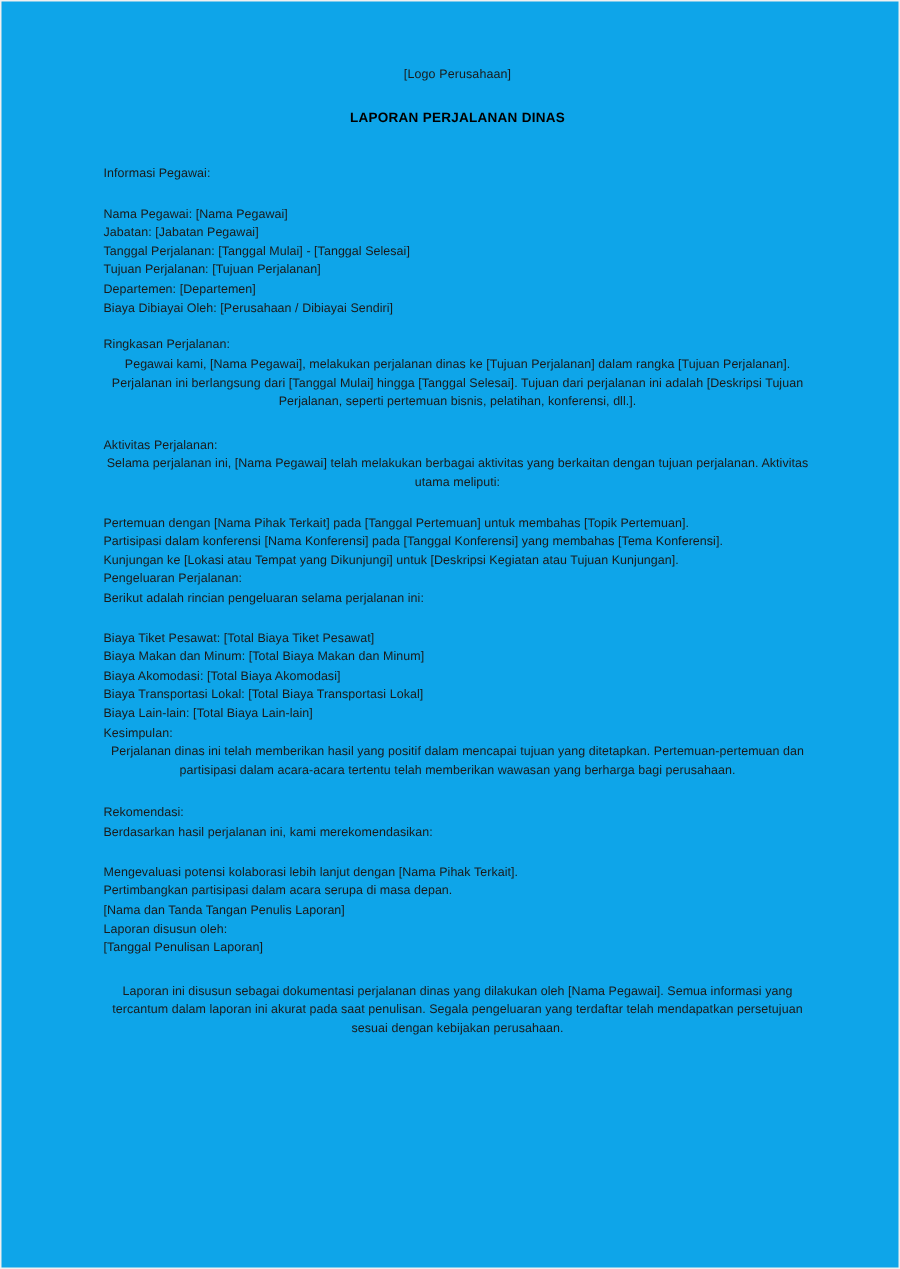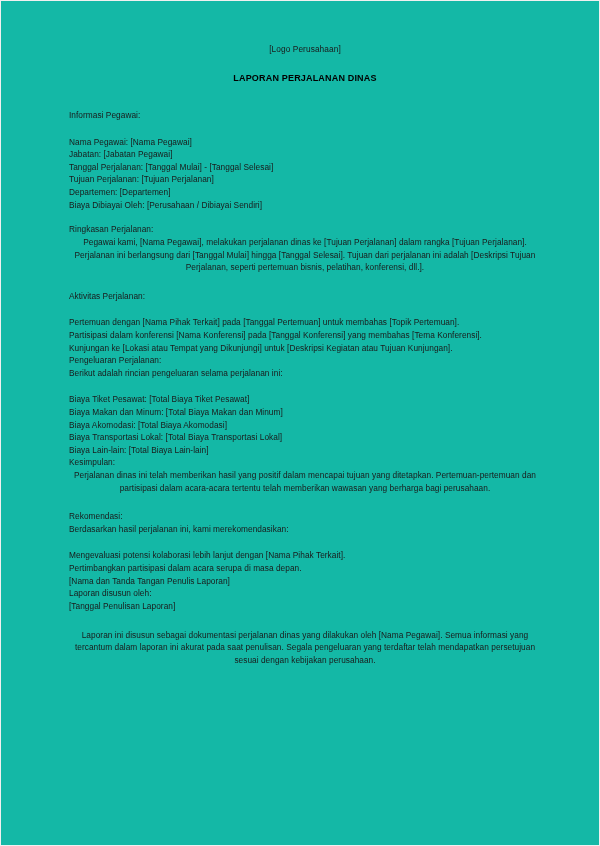--- a/index.html
+++ b/index.html
@@ -14,21 +14,21 @@
     font-family: "Liberation Sans", sans-serif;
     color: #1a1a1a;
     -webkit-font-smoothing: antialiased;
   }
 
   .page {
     position: relative;
     box-sizing: border-box;
     width: 600px;
     height: 846px;
-    background: #14b8a6;
+    background: #0ea5e9;
     border: 1px solid #f0f0f0;
     padding: 42px 58px 0 68px;
   }
 
   .doc-header {
     text-align: center;
     margin: 0 0 0 0;
   }
 
   .logo-placeholder {
@@ -108,20 +108,21 @@
 
   <div class="section tight">
     <p class="line">Ringkasan Perjalanan:</p>
     <p class="para">Pegawai kami, [Nama Pegawai], melakukan perjalanan dinas ke [Tujuan Perjalanan] dalam rangka [Tujuan Perjalanan]. Perjalanan ini berlangsung dari [Tanggal Mulai] hingga [Tanggal Selesai]. Tujuan dari perjalanan ini adalah [Deskripsi Tujuan Perjalanan, seperti pertemuan bisnis, pelatihan, konferensi, dll.].</p>
   </div>
 
   <div class="gap-lg"></div>
 
   <div class="section tight">
     <p class="line">Aktivitas Perjalanan:</p>
+    <p class="para">Selama perjalanan ini, [Nama Pegawai] telah melakukan berbagai aktivitas yang berkaitan dengan tujuan perjalanan. Aktivitas utama meliputi:</p>
     <div class="gap-md"></div>
     <ul class="plain">
       <li>Pertemuan dengan [Nama Pihak Terkait] pada [Tanggal Pertemuan] untuk membahas [Topik Pertemuan].</li>
       <li>Partisipasi dalam konferensi [Nama Konferensi] pada [Tanggal Konferensi] yang membahas [Tema Konferensi].</li>
       <li>Kunjungan ke [Lokasi atau Tempat yang Dikunjungi] untuk [Deskripsi Kegiatan atau Tujuan Kunjungan].</li>
     </ul>
   </div>
 
   <div class="section tight">
     <p class="line">Pengeluaran Perjalanan:</p>

